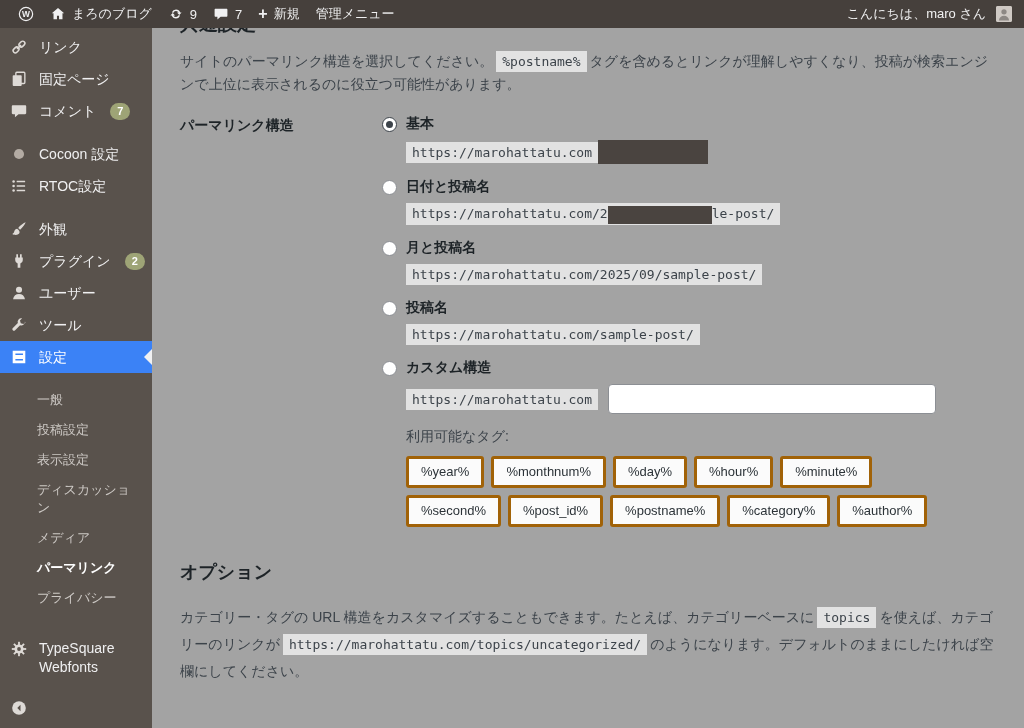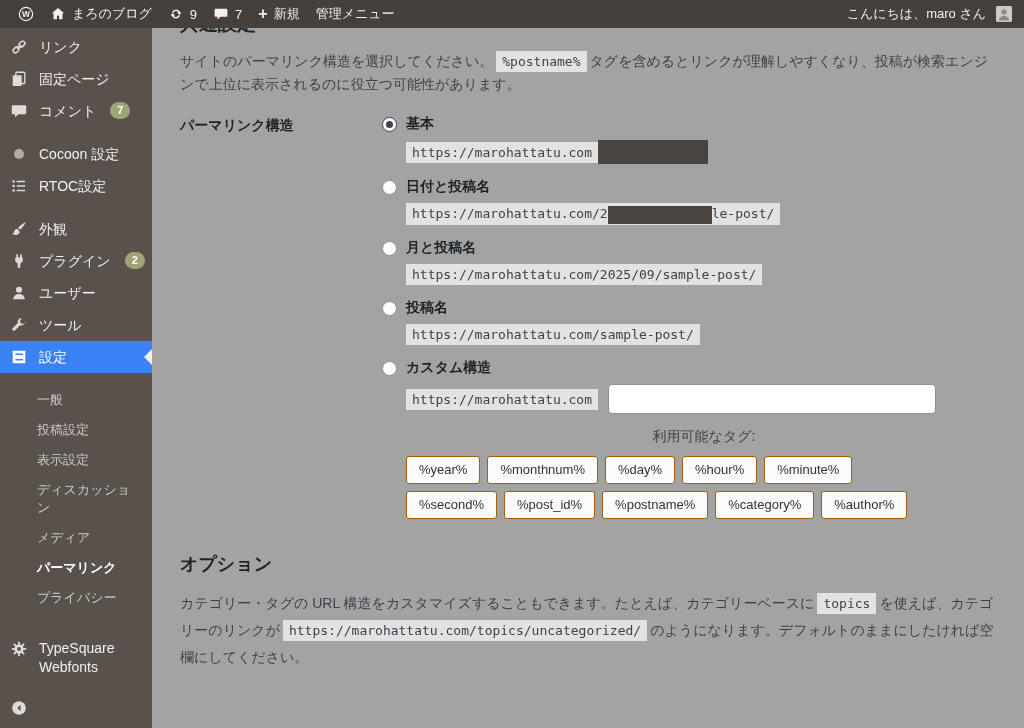--- a/index.html
+++ b/index.html
@@ -22,21 +22,21 @@
   .ab-right { display:flex; align-items:center; gap:10px; padding-right:2px; }
   .avatar { width:16px; height:16px; background:#cfc9c4; border-radius:2px; overflow:hidden; display:block; }
   .plus { font-size:16px; font-weight:bold; line-height:1; }
 
   
   .sidebar {
     position:absolute; top:28px; left:0; bottom:0; width:152px; z-index:20;
     background:#59524c; color:#f0f0f1; padding-top:3px;
   }
   .menu-item {
-    display:flex; align-items:flex-start; gap:10px; padding:7px 6px 7px 9px;
+    display:flex; align-items:flex-end; gap:10px; padding:7px 6px 7px 9px;
     font-size:14px; cursor:pointer; position:relative; line-height:18px;
   }
   .menu-item .mi { width:20px; display:flex; justify-content:center; flex:none; color:#dedad6; }
   .menu-item .mi svg { width:18px; height:18px; display:block; }
   .menu-item.active { background:#3b82f6; color:#fff; }
   .menu-item.active .mi { color:#fff; }
   .menu-item.active::after {
     content:""; position:absolute; right:0; top:50%; transform:translateY(-50%);
     border:8px solid transparent; border-right-color:#f0f0f1;
   }
@@ -80,29 +80,29 @@
   }
   .opt-url { margin:7px 0 14px 24px; display:flex; align-items:center; }
   .opt-url code { margin:0; }
   .redact-block { width:110px; height:24px; background:#4a4440; flex:none; }
   .redact-inline { display:inline-block; width:104px; height:18px; background:#4a4440; vertical-align:-4px; margin:-2px 0; }
   .custom-input {
     width:328px; height:30px; margin-left:10px; border:1px solid #8c8f94;
     border-radius:4px; background:#fff; padding:0 8px; font-size:14px;
     font-family:inherit; color:#3c434a;
   }
-  .avail { margin:12px 0 10px 24px; color:#3c434a;text-align:center; }
+  .avail { margin:12px 0 10px 24px; color:#3c434a; }
   .tags { display:flex; flex-wrap:wrap; gap:7px; max-width:535px; margin-left:24px; }
   .tag-btn {
-    background:#fbfbfb; border:1px solid #a16207; border-radius:3px;
+    background:#fbfbfb; border:3px solid #a16207; border-radius:3px;
     padding:5px 12px; font-size:13px; color:#2c3338; cursor:pointer;
     font-family:inherit; line-height:16px;
   }
   h2.options-h { font-size:18px; font-weight:600; color:#1d2327; margin-top:33px; }
-  p.desc2 { margin-top:14px; line-height:26px; max-width:830px; }
+  p.desc2 { margin-top:20px; line-height:26px; max-width:830px; }
 </style>
 </head>
 <body>
 
 <div class="page">
 
   <div class="main">
     <h2 class="section">共通設定</h2>
 
     <p class="desc"><span>サイトのパーマリンク構造を選択してください。</span><code>%postname%</code><span>タグを含めるとリンクが理解しやすくなり、投稿が検索エンジンで上位に表示されるのに役立つ可能性があります。</span></p>

